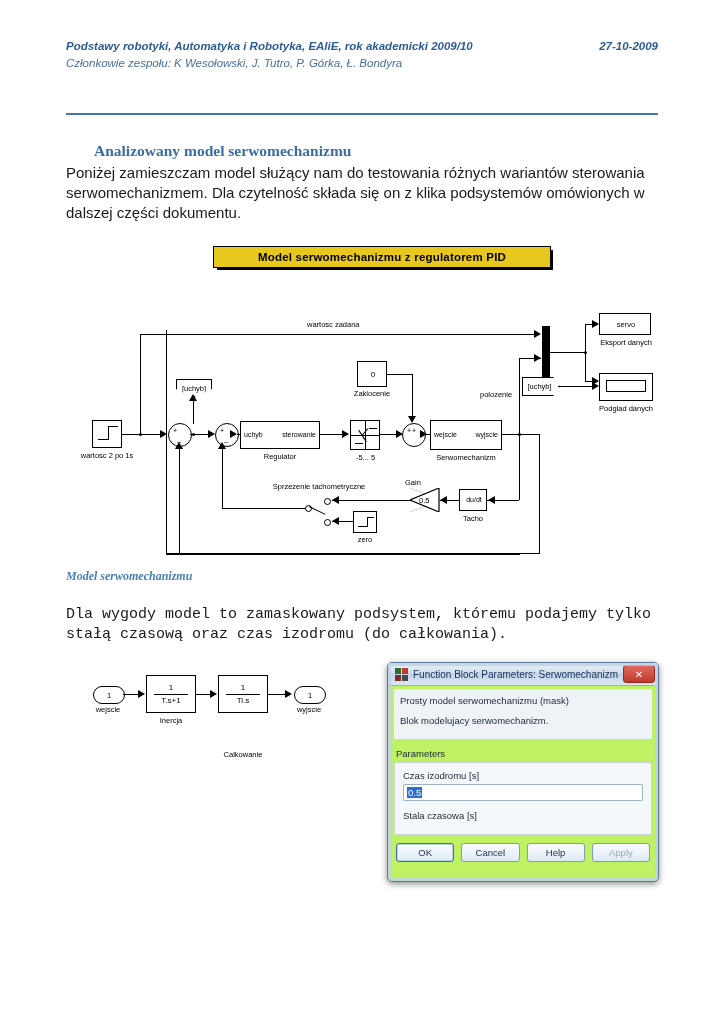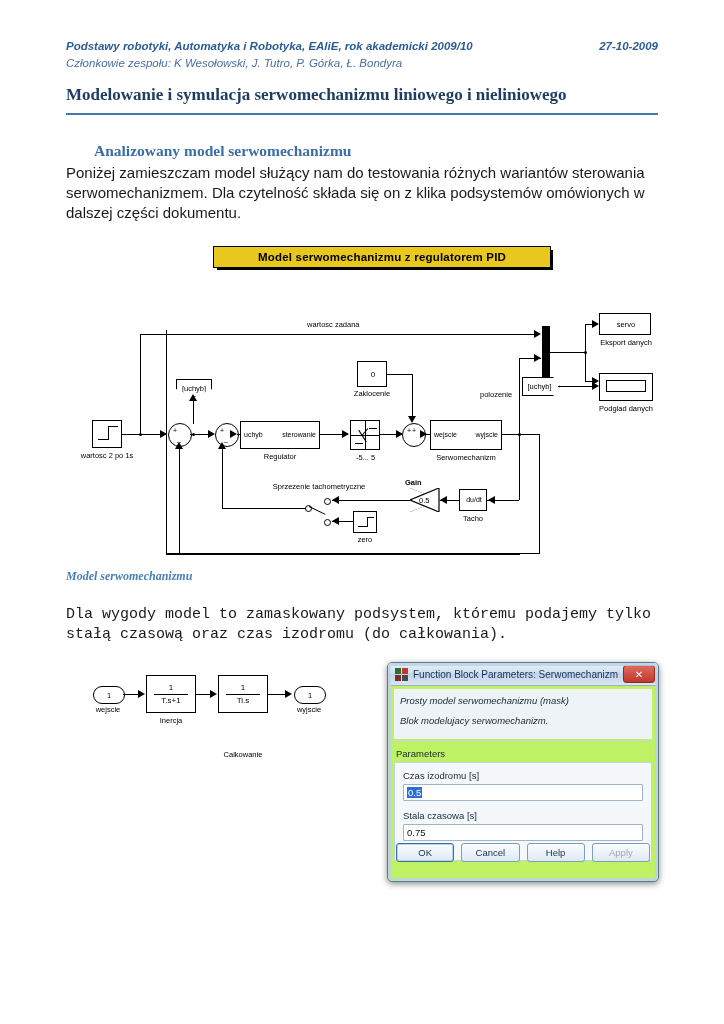--- a/index.html
+++ b/index.html
@@ -73,21 +73,21 @@
   .dlg-ico .q1{position:absolute;left:0;top:0;width:6px;height:6px;background:#2f6b2f;}
   .dlg-ico .q2{position:absolute;right:0;top:0;width:6px;height:6px;background:#c0392b;}
   .dlg-ico .q3{position:absolute;left:0;bottom:0;width:6px;height:6px;background:#7a2f2f;}
   .dlg-ico .q4{position:absolute;right:0;bottom:0;width:6px;height:6px;background:#4a4a4a;}
   .dlg-title-txt{font-size:10px;color:#10305a;white-space:nowrap;overflow:hidden;}
   .dlg-close{position:absolute;right:3px;top:2px;width:30px;height:16px;border-radius:3px;
              background:linear-gradient(to bottom,#e06a60,#c0392b);border:1px solid #8e2a20;
              color:#fff;font-size:10px;display:flex;align-items:center;justify-content:center;}
   .dlg-body{position:absolute;left:6px;top:26px;right:6px;bottom:6px;}
   .desc-box{background:#eef3f8;padding:6px 6px 4px 6px;}
-  .desc-line{font-size:9.5px;color:#1a2733;margin-bottom:9px;font-style:italic;}
+  .desc-line{font-size:9.5px;color:#1a2733;margin-bottom:9px;}
   .hr-soft{height:1px;background:#c6d3df;margin:2px 0 6px 0;}
   .params-lbl{font-size:9.5px;color:#1a2733;margin:0 0 3px 2px;}
   .params-box{border:1px solid #c6d3df;border-radius:2px;padding:7px 8px 10px 8px;background:#f4f8fb;}
   .fld-lbl{font-size:9.5px;color:#1a2733;margin-bottom:3px;}
   .fld{height:15px;border:1px solid #9db4c9;background:#fff;border-radius:1px;
        display:flex;align-items:center;padding:0 3px;font-size:9.5px;color:#111;margin-bottom:9px;}
   .fld .sel{background:#2a6fd4;color:#fff;padding:0 1px;}
   .btnrow{position:absolute;left:0;right:0;bottom:2px;display:flex;gap:7px;padding:11px 2px;}
   .btn{flex:1;height:17px;border:1px solid #7f9db9;border-radius:3px;
        background:linear-gradient(to bottom,#fbfdff,#dfe9f3);
@@ -100,21 +100,20 @@
 
 <div class="page">
 
   <div class="hdr">
     <div class="hdr-row">
       <div class="hdr-left">Podstawy robotyki, Automatyka i Robotyka, EAliE, rok akademicki 2009/10</div>
       <div class="hdr-date">27-10-2009</div>
     </div>
     <div class="hdr-sub">Członkowie zespołu: K Wesołowski, J. Tutro, P. Górka, Ł. Bondyra</div>
   </div>
-  <div class="doctitle">Modelowanie i symulacja serwomechanizmu liniowego i nieliniowego</div>
   <div class="rule"></div>
 
   <div class="h2" style="left:66px;top:142px;margin-left:28px;">Analizowany model serwomechanizmu</div>
   <div class="para" style="left:66px;top:163px;">Poniżej zamieszczam model służący nam do testowania różnych wariantów sterowania serwomechanizmem. Dla czytelność składa się on z klika podsystemów omówionych w dalszej części dokumentu.</div>
 
   <div class="banner-wrap">
     <div class="banner-shadow"></div>
     <div class="banner">
       <span>Model serwomechanizmu z regulatorem PID</span>
     </div>
@@ -235,21 +234,21 @@
     </div>
     <div class="lbl" style="left:589px;top:404px;width:74px;">Podglad danych</div>
 
     <div class="goto from-tag" style="left:522px;top:377px;width:36px;height:17px;">
       <span style="margin-right:3px;">[uchyb]</span>
     </div>
     <div class="wire wh" style="left:558px;top:386px;width:36px;"></div>
     <div class="arrow ar-r" style="left:592px;top:382px;"></div>
 
     <div class="lbl" style="left:261px;top:482px;width:116px;">Sprzezenie tachometryczne</div>
-    <div class="lbl" style="left:405px;top:478px;font-weight:bold;">Gain</div>
+    <div class="lbl" style="left:405px;top:478px;">Gain</div>
 
     <div class="blk" style="left:459px;top:489px;width:28px;height:22px;border-width:1.5px;">
       <div class="lbl" style="left:0;top:6px;width:28px;font-size:7px;">du/dt</div>
     </div>
     <div class="lbl" style="left:457px;top:514px;width:32px;">Tacho</div>
     <div class="wire wh" style="left:487px;top:500px;width:32px;"></div>
     <div class="wire wv" style="left:519px;top:434px;height:66px;"></div>
     <div class="arrow ar-l" style="left:488px;top:496px;"></div>
 
     <div style="position:absolute;left:410px;top:488px;width:0;height:0;
@@ -340,23 +339,20 @@
         <div class="desc-line">Blok modelujacy serwomechanizm.</div>
       </div>
       <div class="hr-soft"></div>
       <div class="params-lbl">Parameters</div>
       <div class="params-box">
         <div class="fld-lbl">Czas izodromu [s]</div>
         <div class="fld">
           <span class="sel">0.5</span>
         </div>
         <div class="fld-lbl">Stala czasowa [s]</div>
-        <div class="fld">
-          <span>0.75</span>
-        </div>
       </div>
       <div class="btnrow">
         <div class="btn def">
             <span>OK</span>
           </div>
         <div class="btn">
             <span>Cancel</span>
           </div>
         <div class="btn">
             <span>Help</span>

